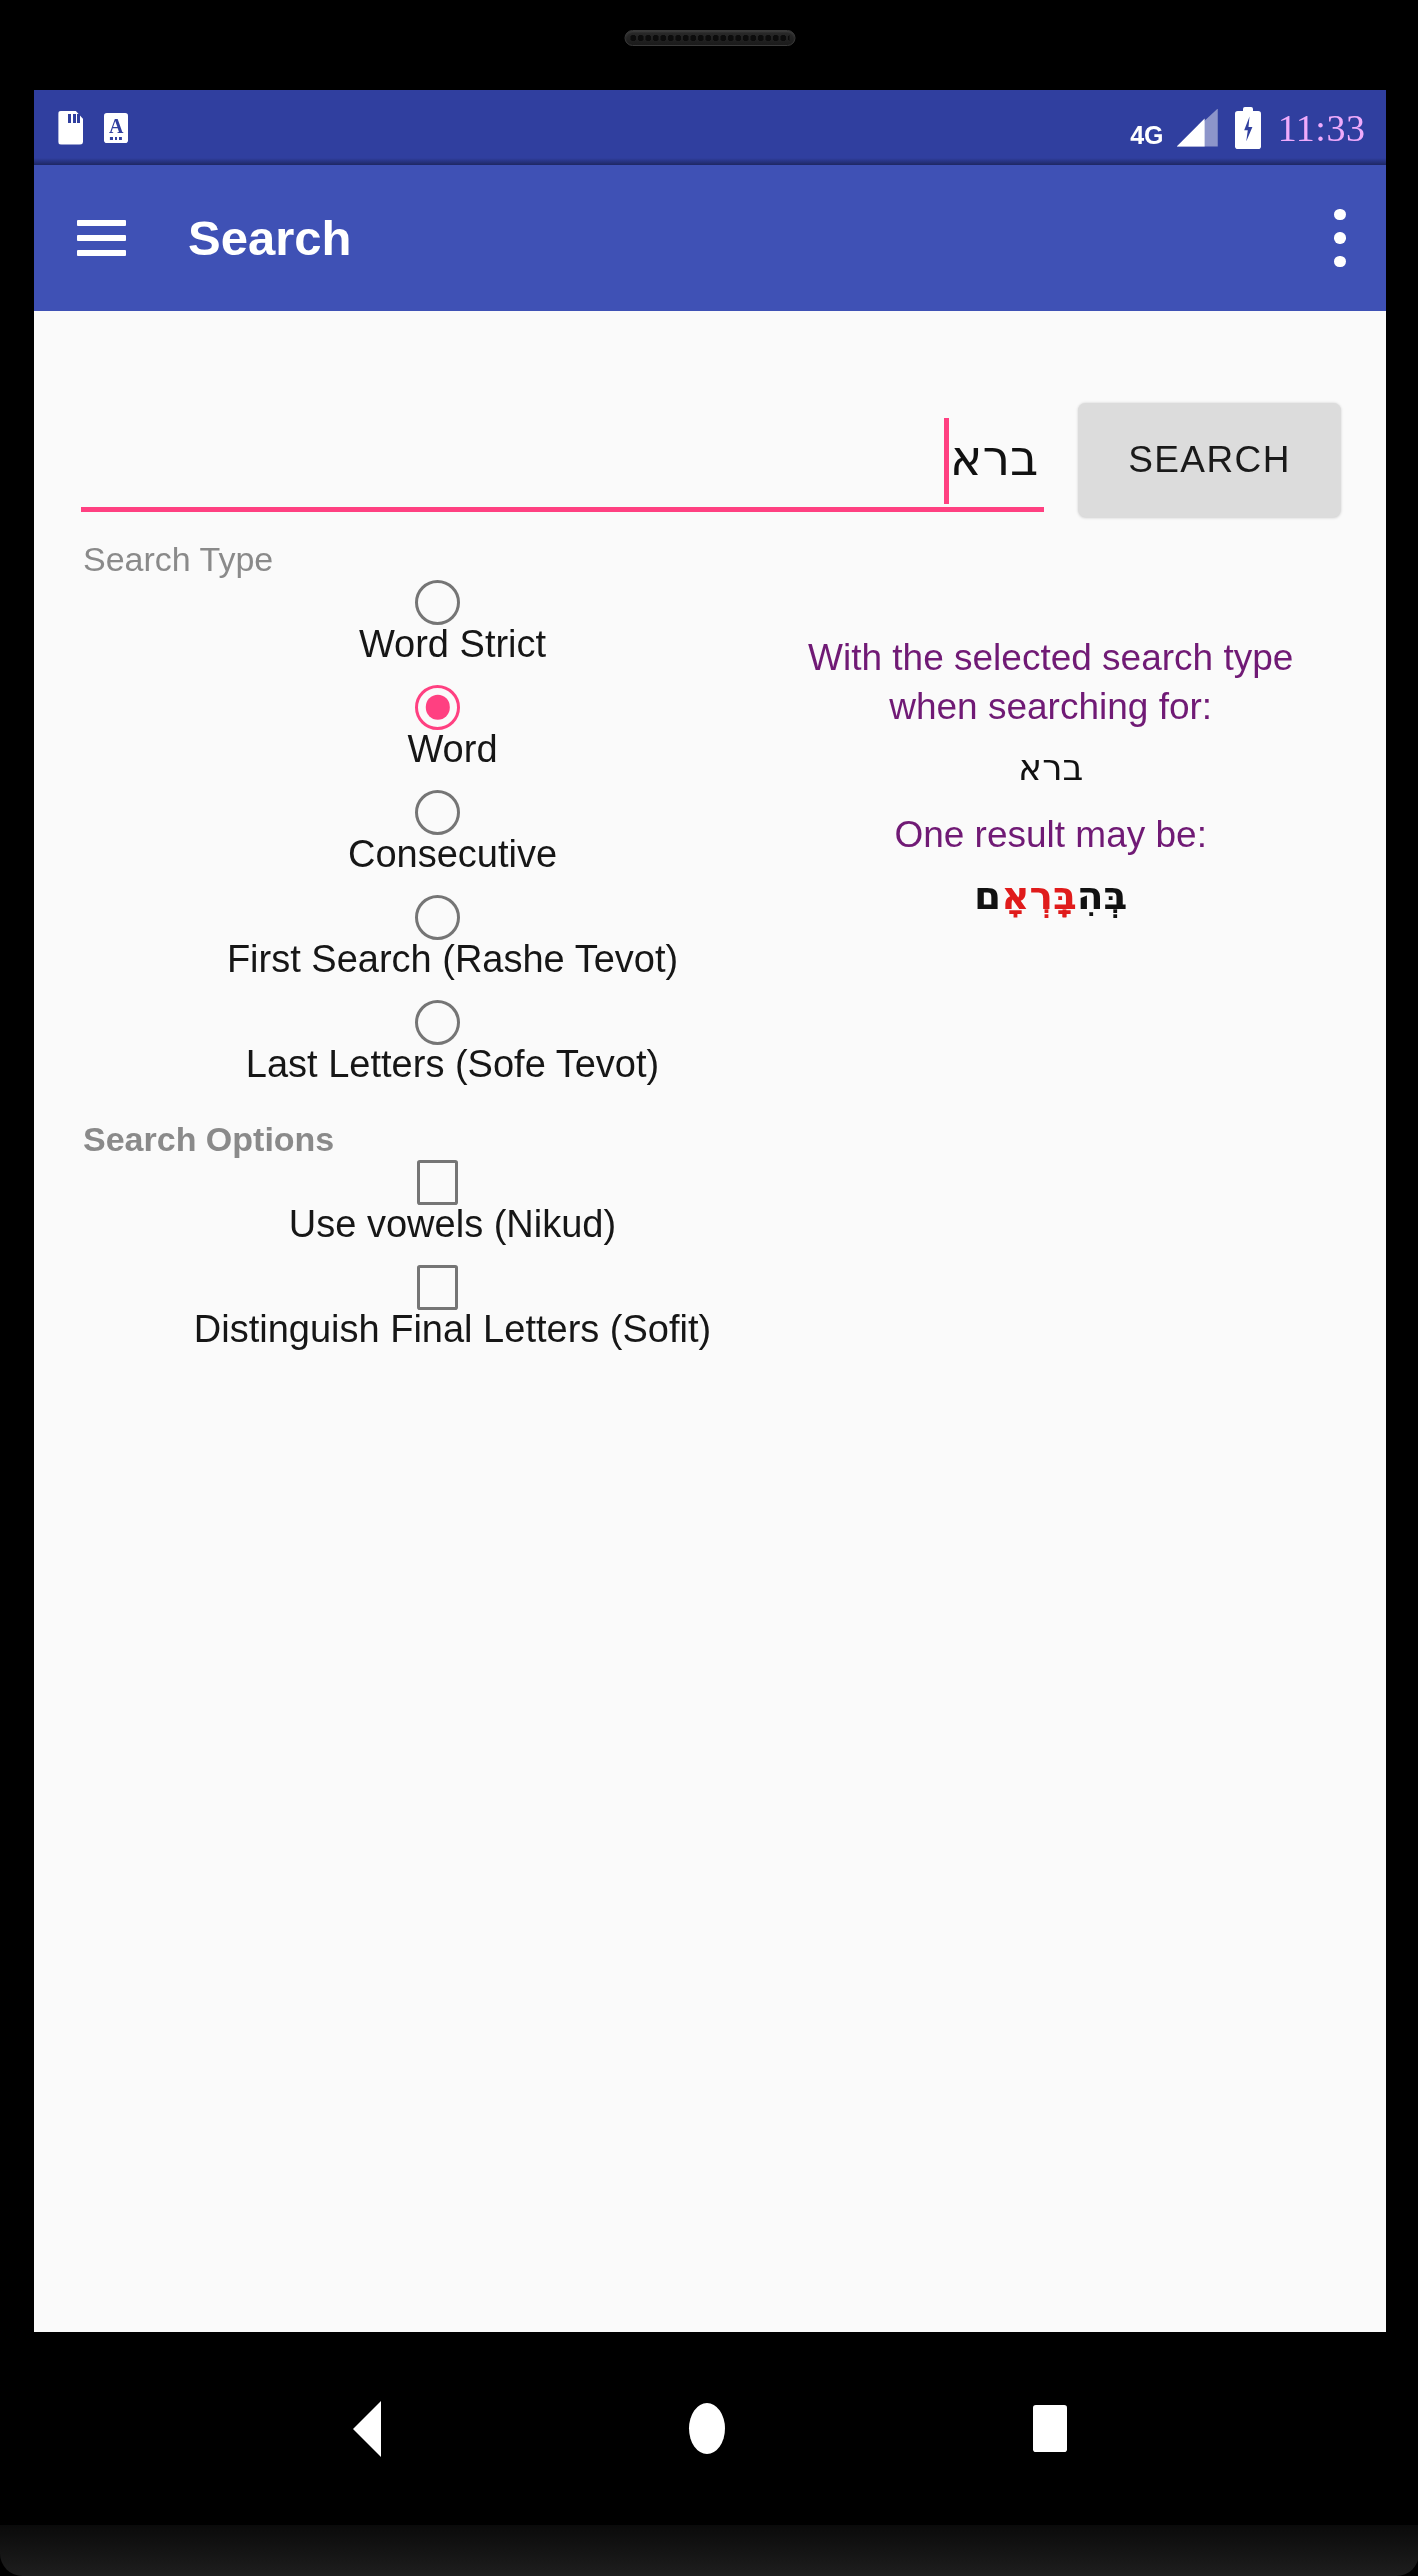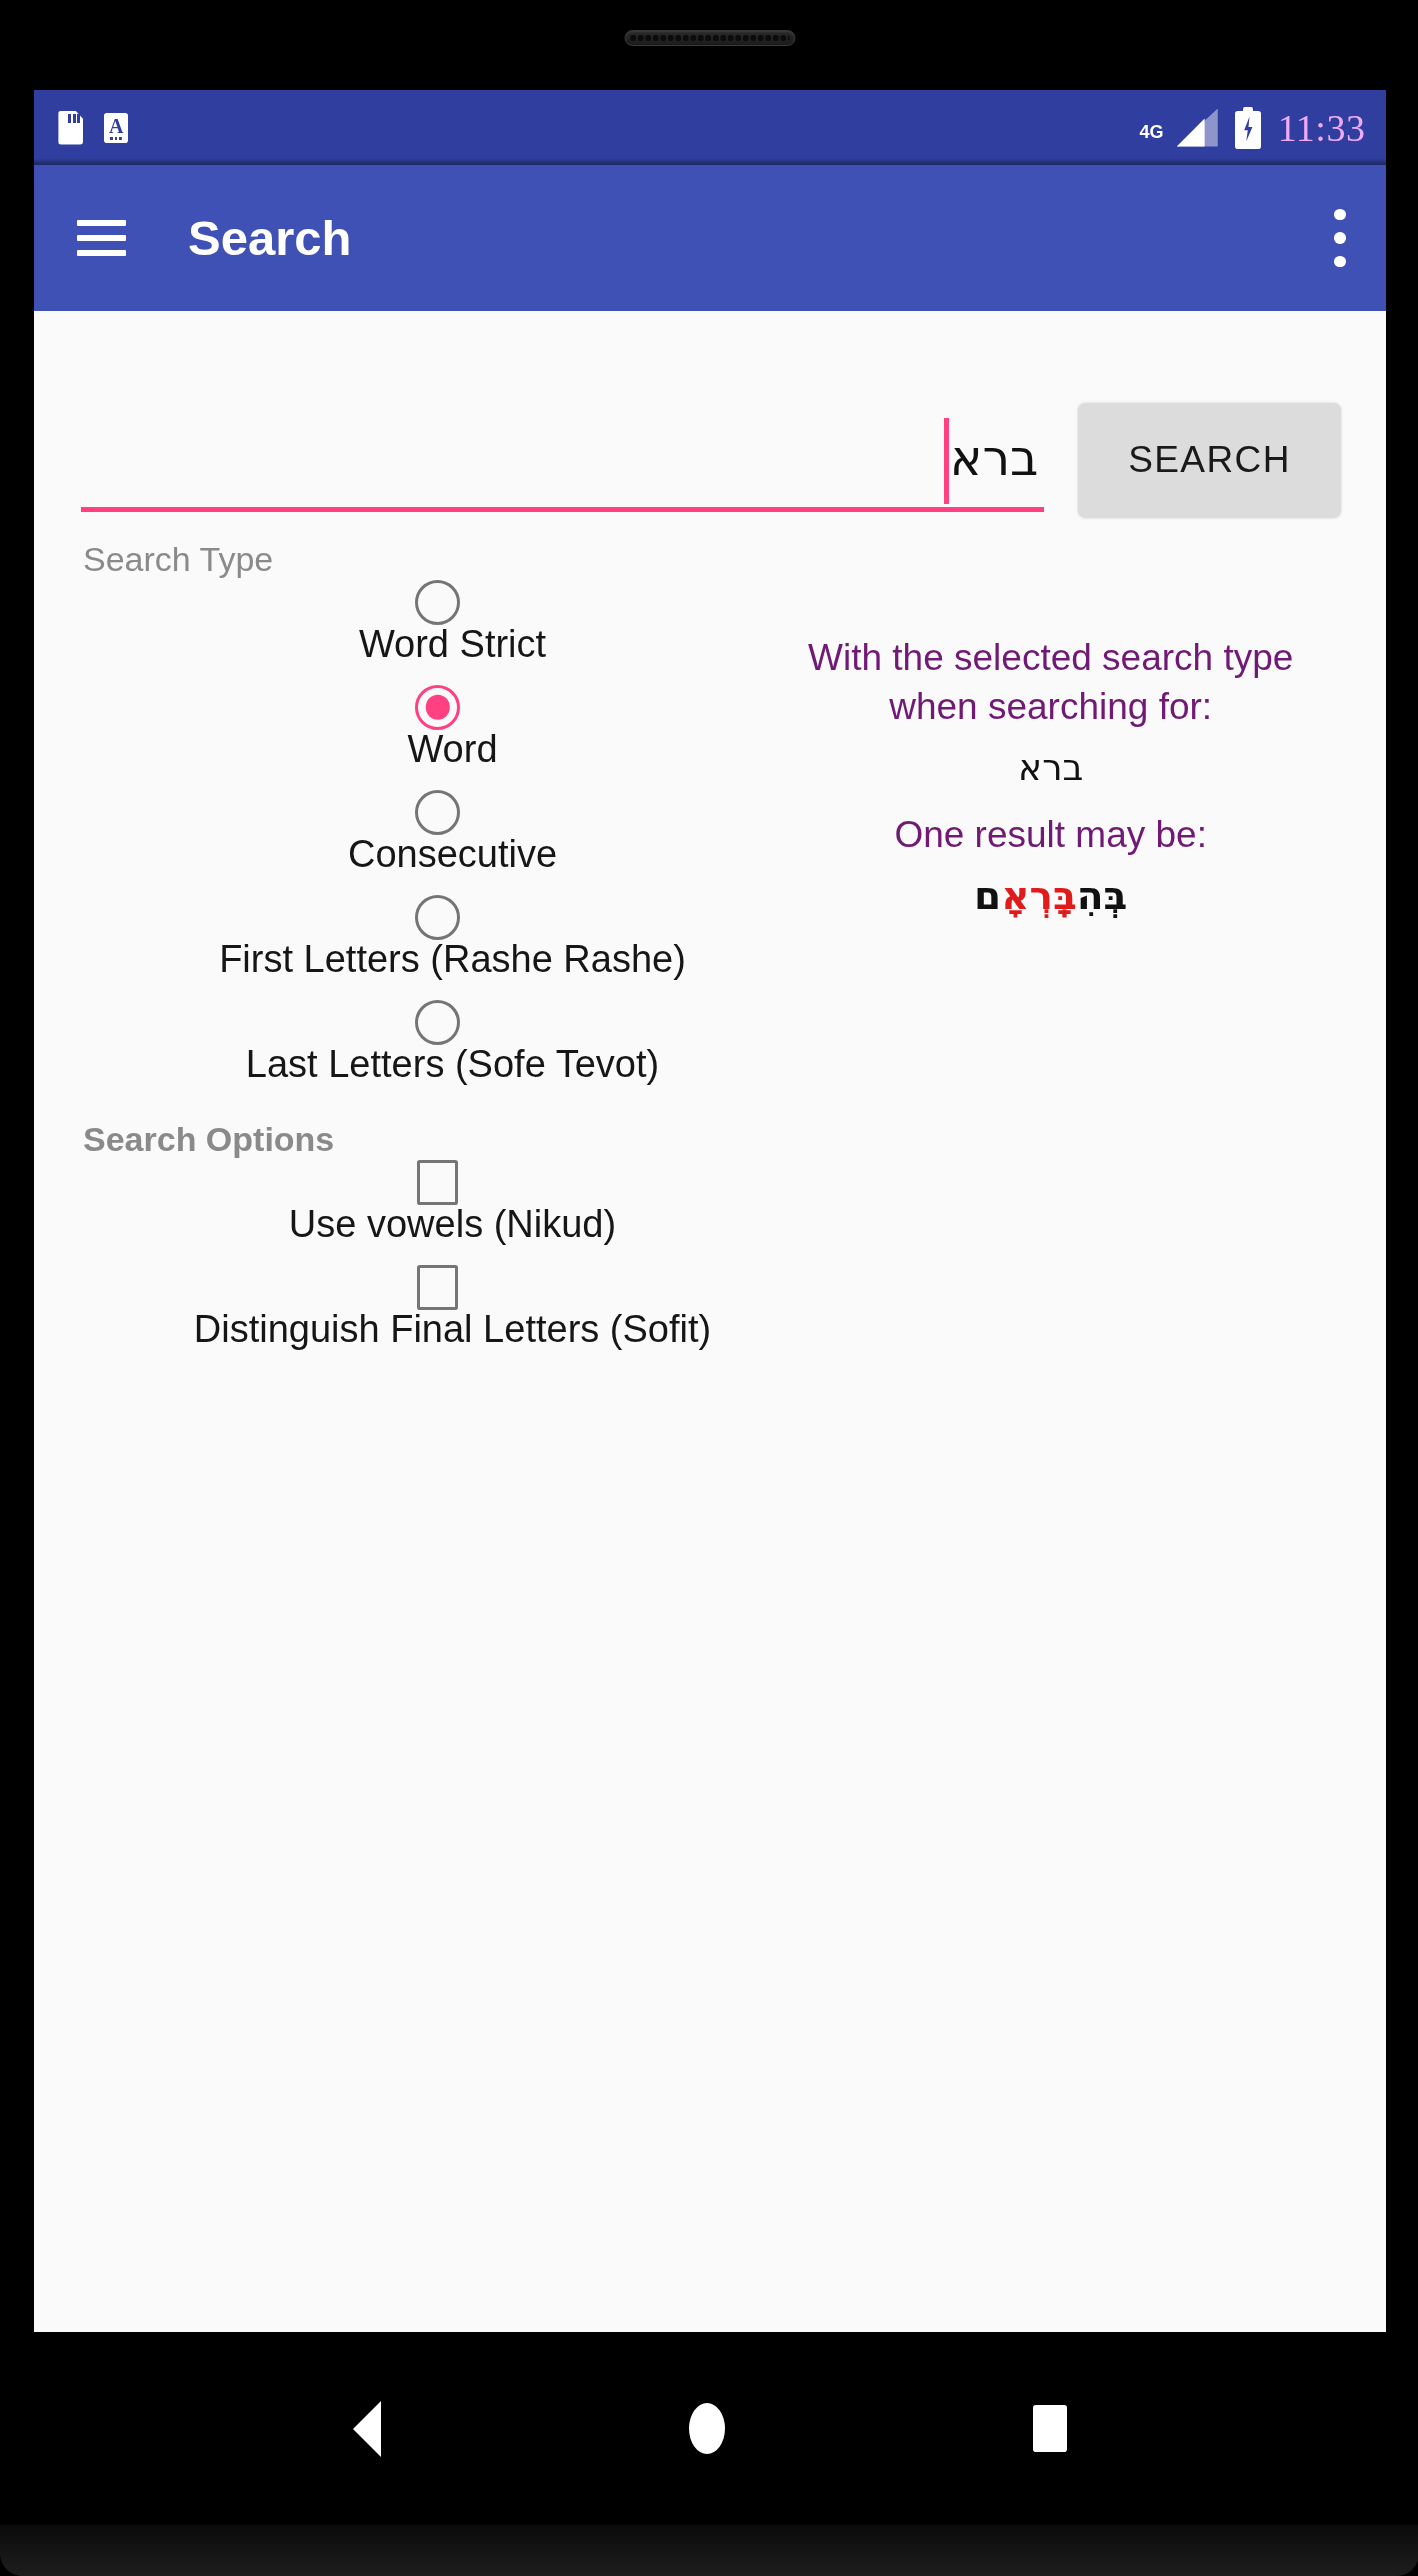--- a/index.html
+++ b/index.html
@@ -124,21 +124,21 @@
     width: 12.2px; height: 2.8px;
     background-image: linear-gradient(to right,
       #303f9f 0 2.8px, transparent 2.8px 4.7px,
       #303f9f 4.7px 7.5px, transparent 7.5px 9.4px,
       #303f9f 9.4px 12.2px);
   }
 
   
   .net-type {
     color: #ffffff;
-    font-size: 18px;
+    font-size: 25px;
     font-weight: bold;
     line-height: 1;
     align-self: flex-start;
     margin-top: 16px;
     margin-right: -3.8px;
   }
   
   .icon-signal {
     position: relative;
     width: 41px; height: 38px;
@@ -518,21 +518,21 @@
             <span class="opt-label">Word</span>
           </div>
 
           <div class="opt-row">
             <span class="radio"></span>
             <span class="opt-label">Consecutive</span>
           </div>
 
           <div class="opt-row">
             <span class="radio"></span>
-            <span class="opt-label">First Letters (Rashe Rashe)</span>
+            <span class="opt-label">First Search (Rashe Tevot)</span>
           </div>
 
           <div class="opt-row">
             <span class="radio"></span>
             <span class="opt-label">Last Letters (Sofe Tevot)</span>
           </div>
 
           <div class="section-label" id="search-options-label">Search Options</div>
 
           <div class="opt-row">

